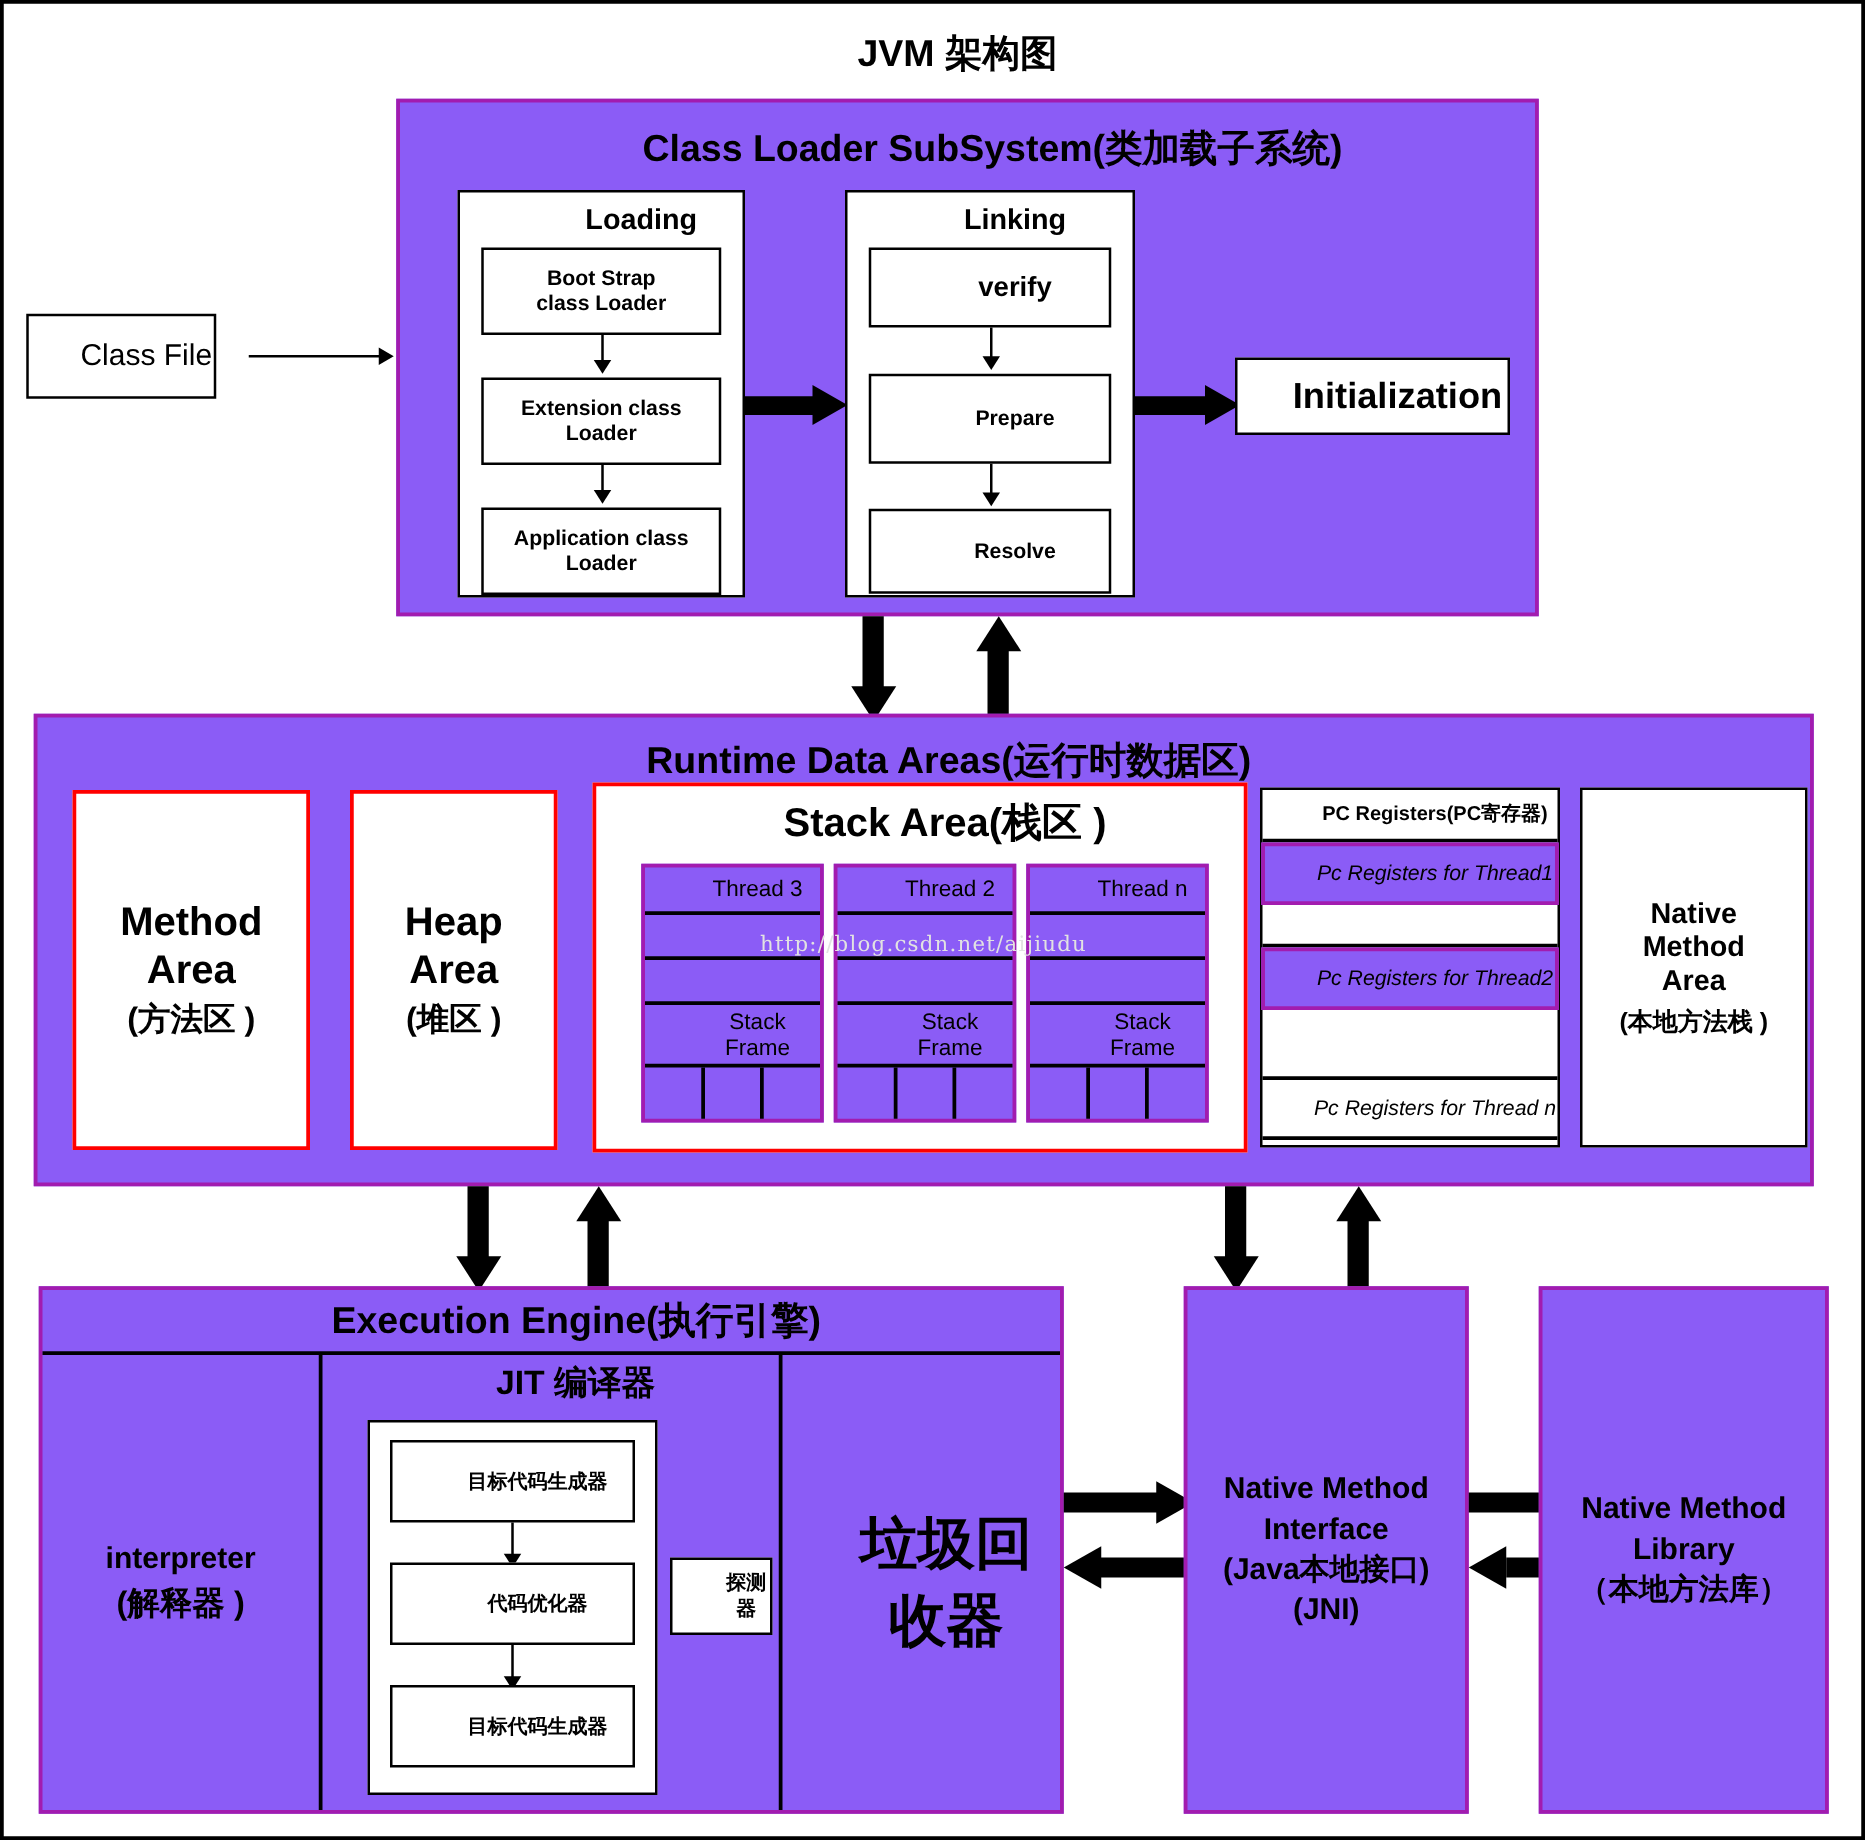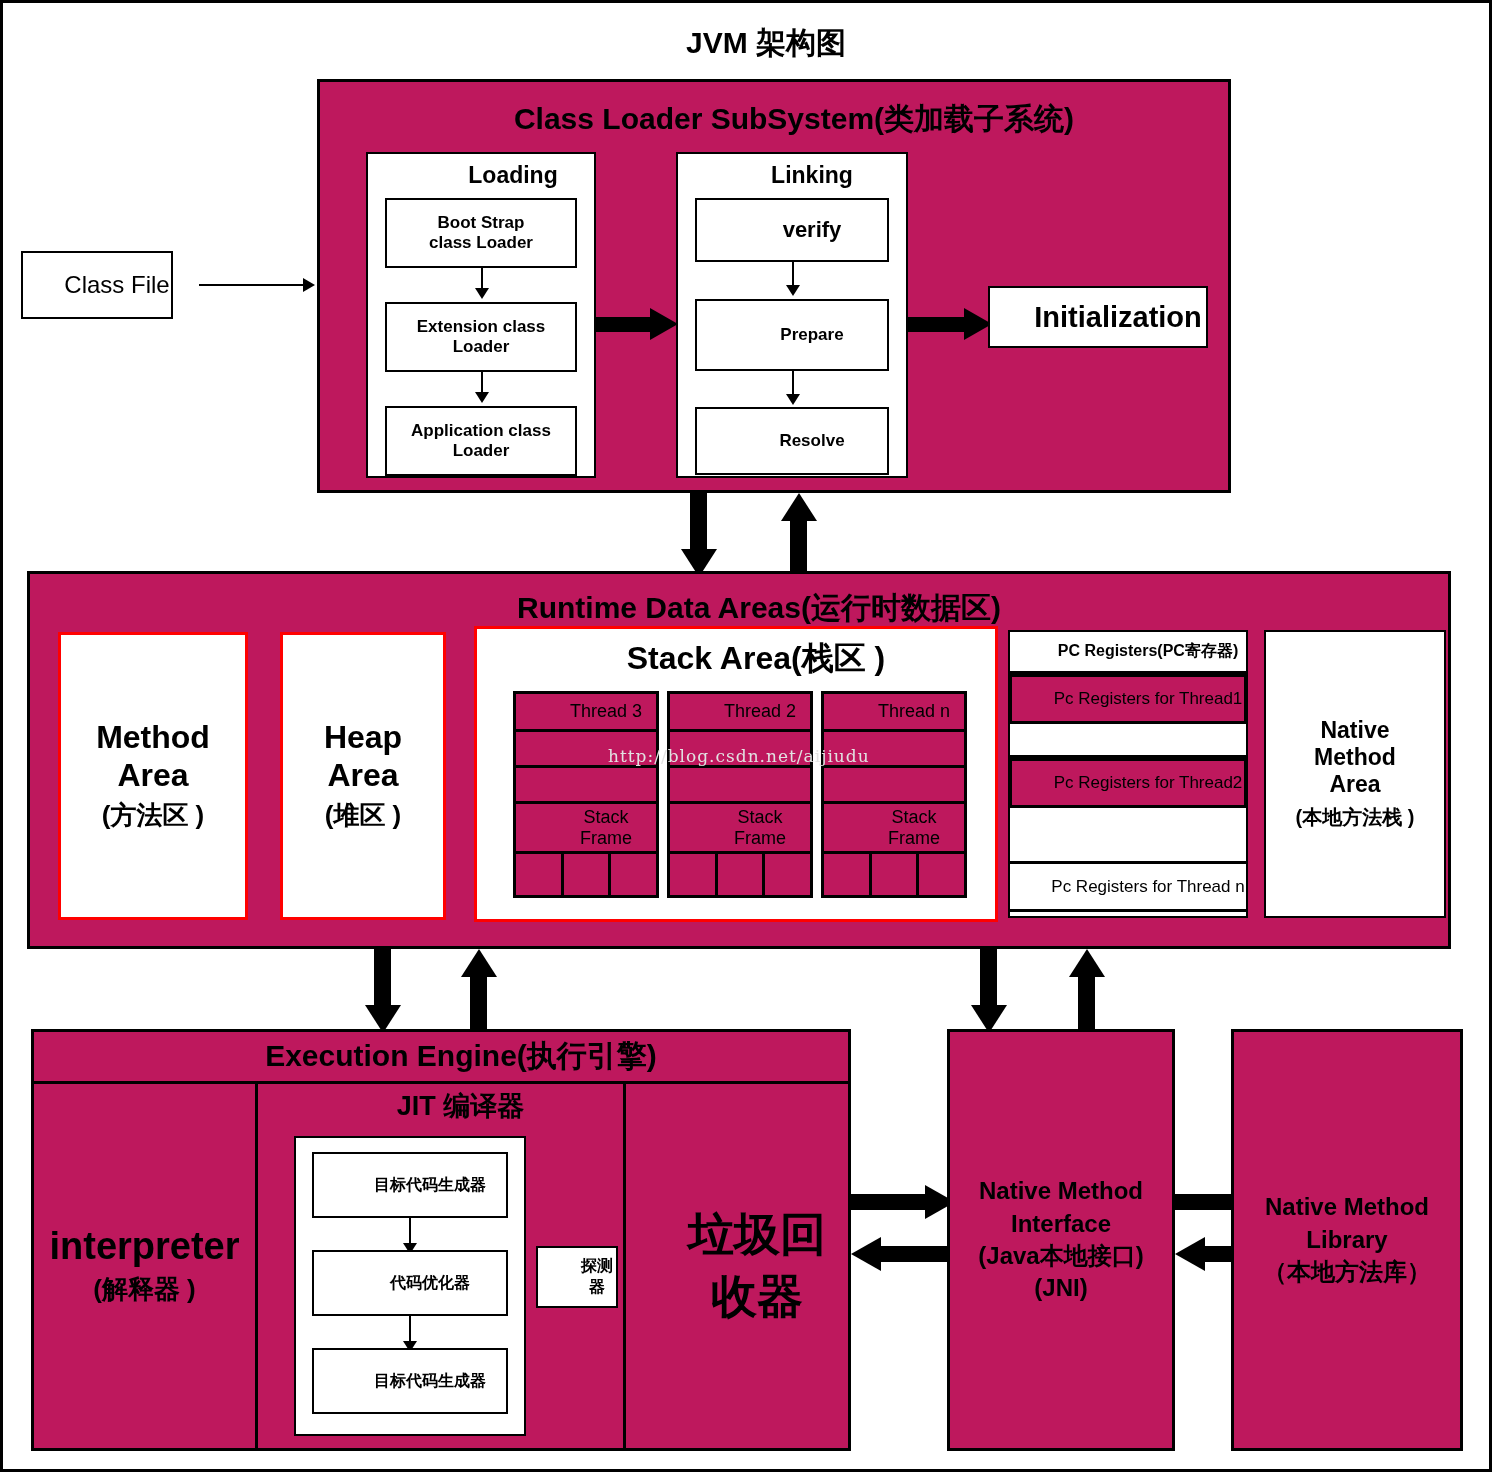--- a/index.html
+++ b/index.html
@@ -10,36 +10,36 @@
   }
   #page{
     position:relative;
     width:1492px;height:1472px;
     box-sizing:border-box;
     border:3px solid #000;
     background:#fff;
     overflow:hidden;
   }
   .abs{position:absolute;box-sizing:border-box;}
-  .bx{border:3px solid #000000;background:#be185d;}
+  .bx{border:3px solid #a21caf;background:#8b5cf6;}
   .bx-thin{border:2px solid #000;background:#fff;}
   .bx-red{border:3px solid #ff0000;background:#fff;}
   .ctr{display:flex;align-items:center;justify-content:center;text-align:center;padding-left:40px;}
   .col{display:flex;flex-direction:column;align-items:center;justify-content:center;text-align:center;}
 
   
   .t-title{font-size:30px;font-weight:bold;letter-spacing:0px;}
   .t-sect{font-size:30px;font-weight:bold;}
   .t-sub{font-size:23px;font-weight:bold;}
   .t-box-lg{font-size:29px;font-weight:bold;line-height:1.18;}
   .t-box-md{font-size:22px;font-weight:bold;}
   .t-box-sm{font-size:17px;font-weight:bold;}
   .t-plain{font-size:24px;font-weight:normal;}
   .t-thread{font-size:18px;font-weight:normal;}
-  .t-pc{font-size:17px;font-weight:normal;}
+  .t-pc{font-size:17px;font-weight:normal;font-style:italic;}
   .t-pchd{font-size:16px;font-weight:bold;}
   .t-cn-lg{font-size:33px;font-weight:bold;}
   .t-cn-md{font-size:20px;font-weight:bold;}
   .t-cn-sm{font-size:16px;font-weight:bold;}
   .t-nmi{font-size:24px;font-weight:bold;line-height:1.35;}
 
   .watermark{
     position:absolute;
     font-family:"DejaVu Serif","Liberation Serif",serif;
     font-size:17px;color:#e2e2e2;
@@ -240,21 +240,21 @@
   <div class="ar" style="left:1066px;top:946px;width:36px;height:84px;">
     <div class="shaft" style="left:9px;top:26px;width:17px;height:58px;"></div>
     <div class="head" style="left:0;top:0;border-left:18px solid transparent;border-right:18px solid transparent;border-bottom:28px solid #000;"></div>
   </div>
 
   <div class="abs bx" style="left:28px;top:1026px;width:820px;height:422px;">
 
     <div class="abs ctr t-sect" style="left:0;top:0;width:814px;height:52px;border-bottom:3px solid #000;">Execution Engine(执行引擎)</div>
 
     <div class="abs col" style="left:0;top:52px;width:224px;height:364px;border-right:3px solid #000;">
-      <span style="font-size:38px;font-weight:bold;">interpreter</span>
+      <span style="font-size:24px;font-weight:bold;">interpreter</span>
       <span class="t-cn-lg" style="font-size:26px;margin-top:4px;">(解释器 )</span>
     </div>
 
     <div class="abs" style="left:224px;top:52px;width:368px;height:364px;border-right:3px solid #000;">
       <div class="abs ctr t-cn-lg" style="left:0;top:0;width:365px;height:44px;font-size:27px;">JIT 编译器</div>
 
       <div class="abs bx-thin" style="left:36px;top:52px;width:232px;height:300px;">
         <div class="abs bx-thin ctr t-cn-sm" style="left:16px;top:14px;width:196px;height:66px;">目标代码生成器</div>
         <div class="smallarrow" style="left:113px;top:80px;">
           <div class="sline" style="height:28px;"></div>

